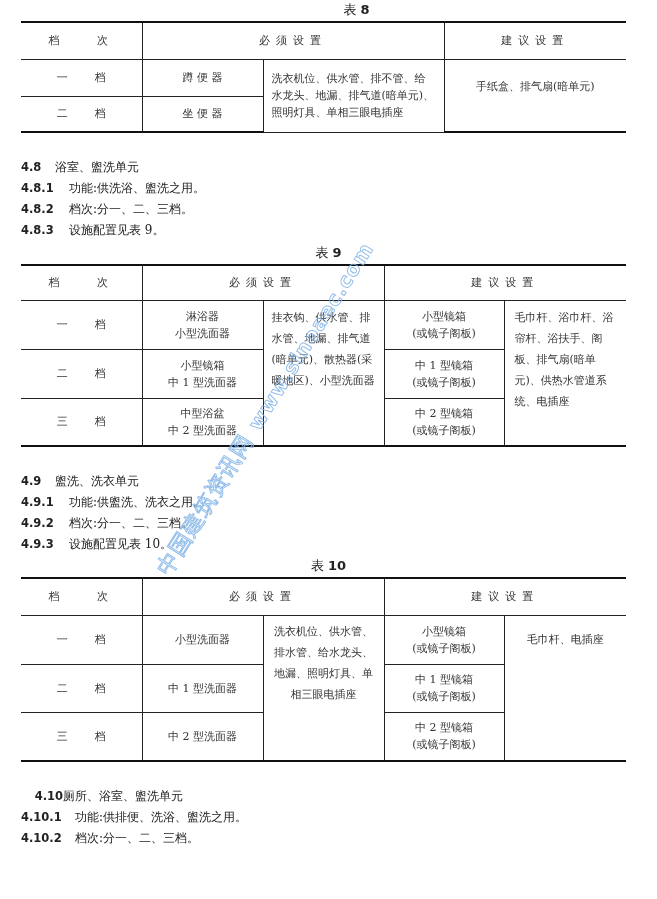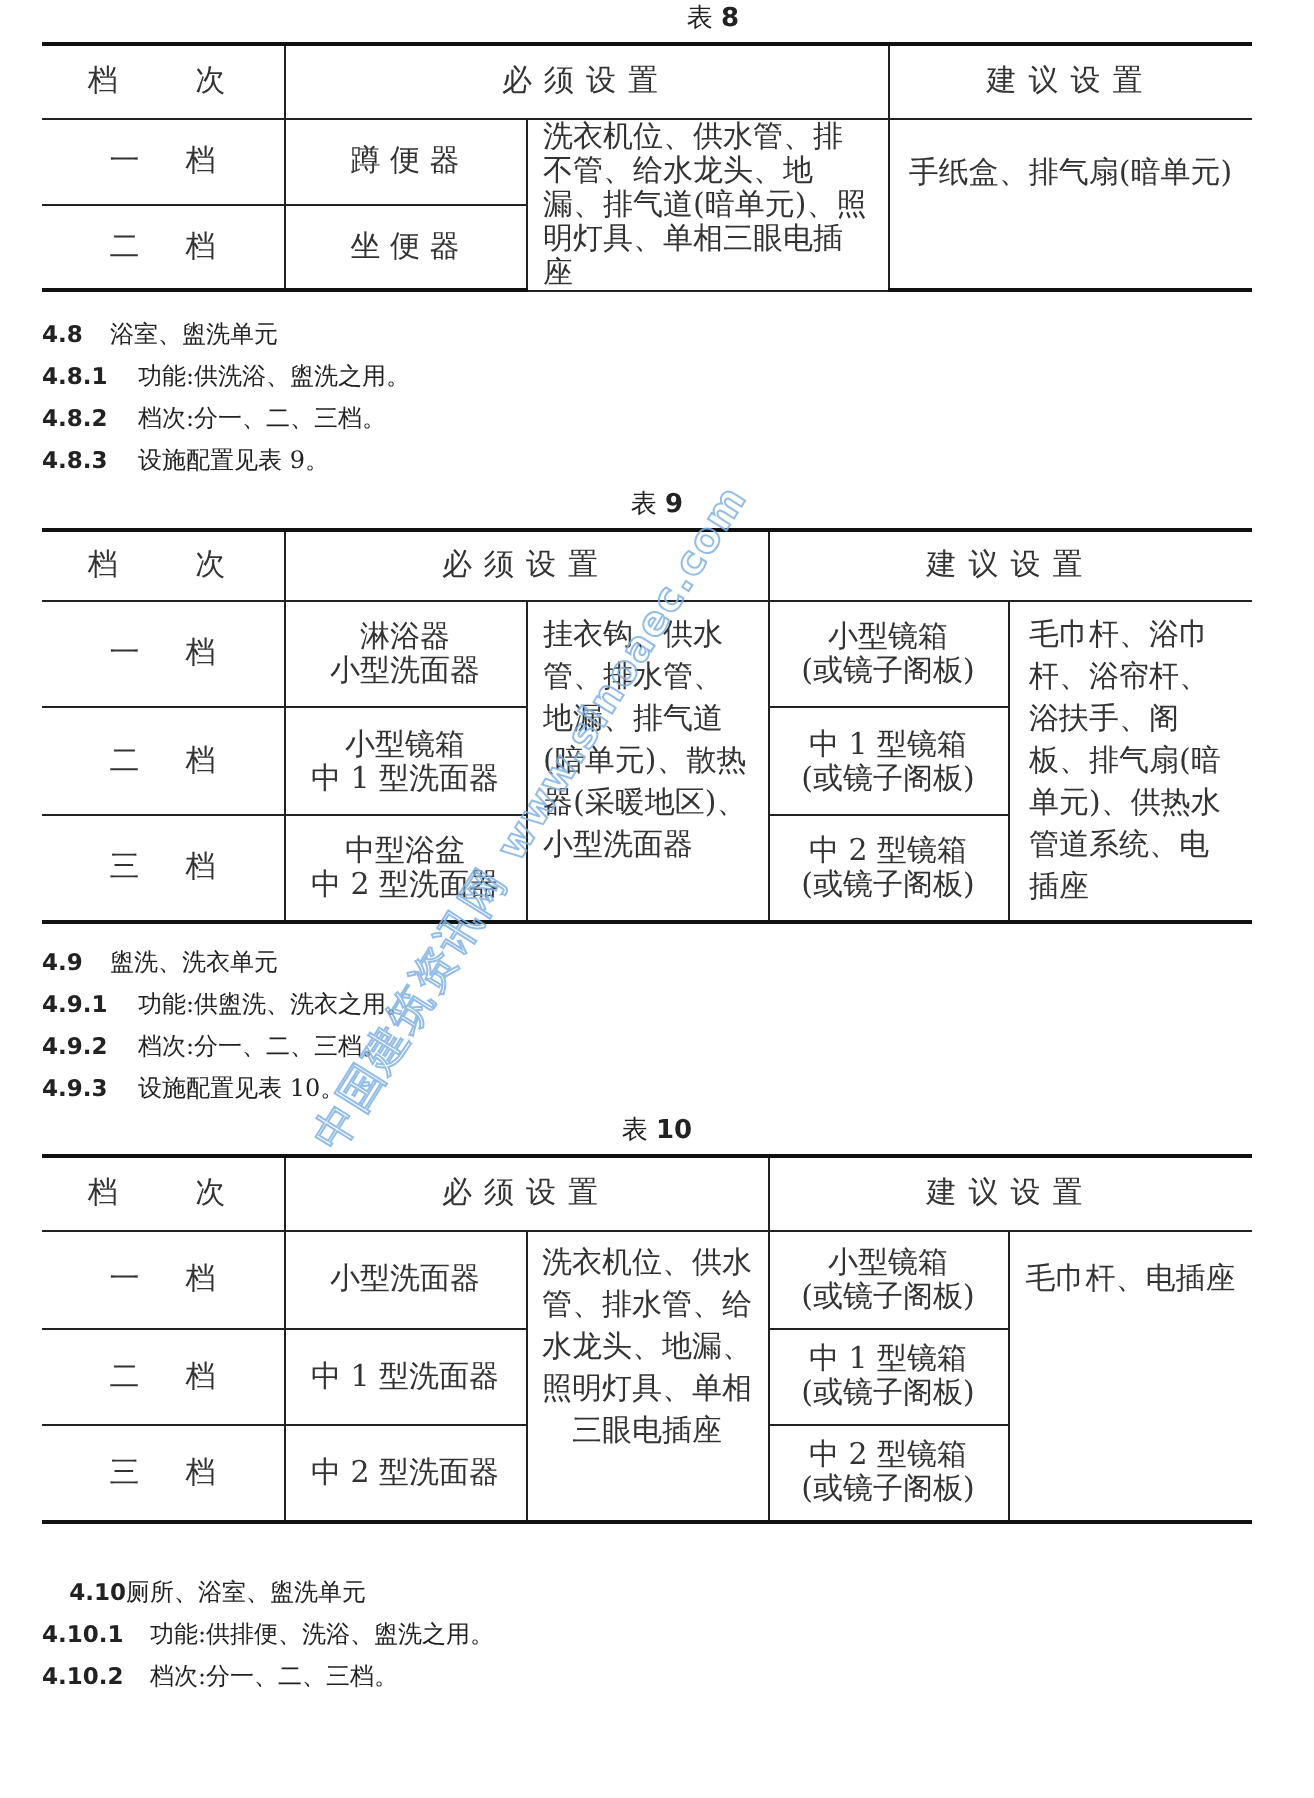--- a/index.html
+++ b/index.html
@@ -2,21 +2,21 @@
 <html><head>
 <meta charset="utf-8">
 <style>
   html, body { margin:0; padding:0; background:#ffffff; }
   body { width:657px; height:899px; position:relative; overflow:hidden;
          font-family:"DejaVu Serif","Liberation Serif",serif; color:#2a2a2a; }
   .caption { position:absolute; left:0; width:657px; text-align:center;
              font-size:13px; line-height:14px; color:#222; }
   .caption b { font-family:"DejaVu Sans","Liberation Sans",sans-serif; font-weight:bold; }
   table.std { position:absolute; left:21px; width:605px; border-collapse:collapse;
-              table-layout:fixed; font-size:15px; line-height:17px; }
+              table-layout:fixed; font-size:11px; line-height:17px; }
   table.std td, table.std th { border:1px solid #222; padding:0; text-align:center;
               vertical-align:middle; font-weight:normal; color:#333; }
   table.std tr:first-child th { border-top:2px solid #111; }
   table.std tr:last-child td { border-bottom:2px solid #111; }
   table.std td:first-child, table.std th:first-child { border-left:none; }
   table.std td:last-child, table.std th:last-child { border-right:none; }
   table.std td.lastrow { border-bottom:2px solid #111; }
   .hdr { letter-spacing:6px; }
   .grade { letter-spacing:0; word-spacing:0;margin-top:24px; }
   .grade span { display:inline-block; width:38px; text-align:center; }

